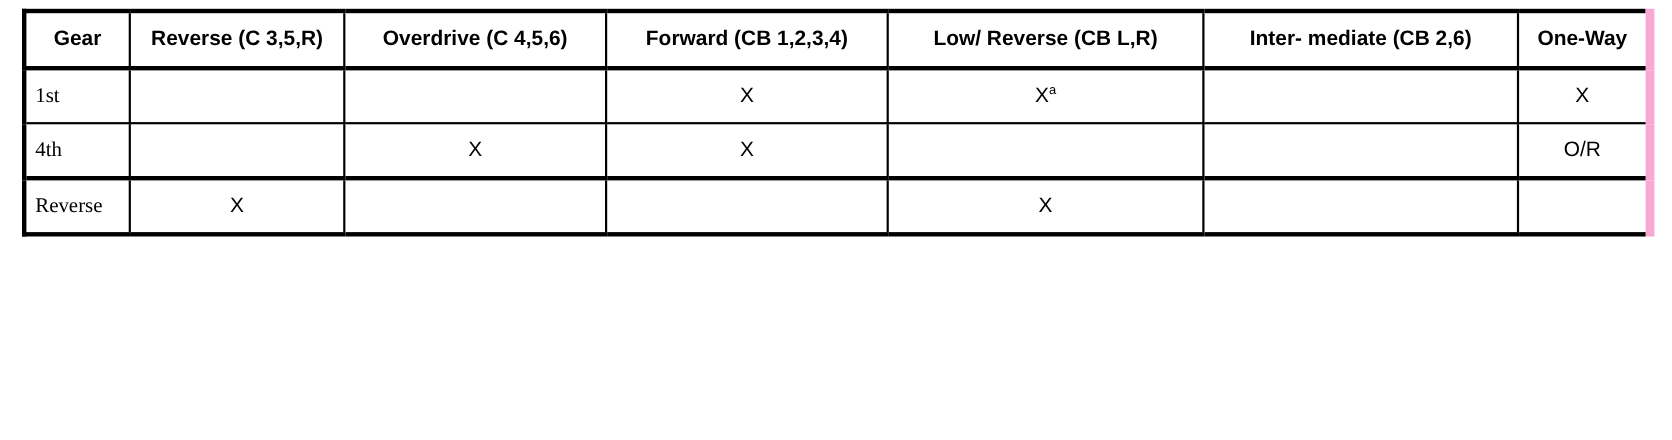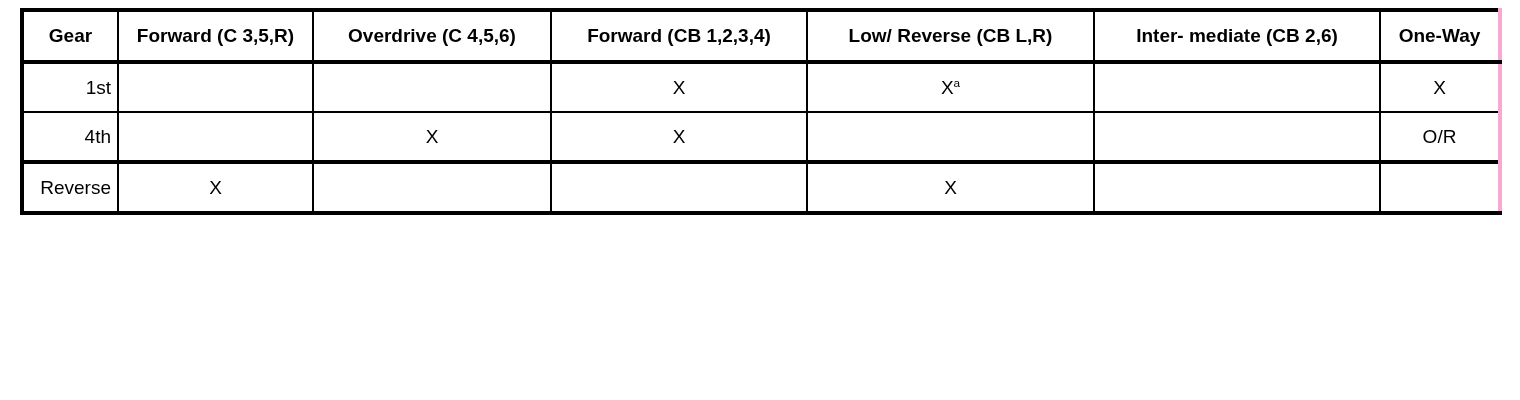--- a/index.html
+++ b/index.html
@@ -65,39 +65,40 @@
     border-bottom: 4px solid #000;
     height: 48px;
   }
 
   .clutch-table tbody td {
     font-weight: normal;
     text-align: center;
   }
 
   .clutch-table tbody td.gear-cell {
-    text-align: right;
+    text-align: left;
     padding-left: 8px;
+    font-family: Liberation Serif, serif;
   }
 
   .clutch-table tbody tr.row-reverse > td {
     border-top: 4px solid #000;
   }
 
   .clutch-table tbody tr:last-child > td {
     border-bottom: 4px solid #000;
   }
 
   .clutch-table th:first-child,
   .clutch-table td:first-child {
     border-left: 4px solid #000;
   }
   .clutch-table th:last-child,
   .clutch-table td:last-child {
-    border-right: 4px solid #f9a8d4;
+    border-right: 8px solid #f9a8d4;
   }
   .clutch-table thead tr th {
     border-top: 4px solid #000;
   }
 
   .mark sup {
     font-size: 0.62em;
     vertical-align: super;
     line-height: 0;
   }
@@ -114,21 +115,21 @@
       <col class="c-over">
       <col class="c-forward">
       <col class="c-low">
       <col class="c-inter">
       <col class="c-oneway">
     </colgroup>
 
     <thead>
       <tr>
         <th>Gear</th>
-        <th>Forward (C 3,5,R)</th>
+        <th>Reverse (C 3,5,R)</th>
         <th>Overdrive (C 4,5,6)</th>
         <th>Forward (CB 1,2,3,4)</th>
         <th>Low/ Reverse (CB L,R)</th>
         <th>Inter- mediate (CB 2,6)</th>
         <th>One-Way</th>
       </tr>
     </thead>
 
     <tbody>
 

